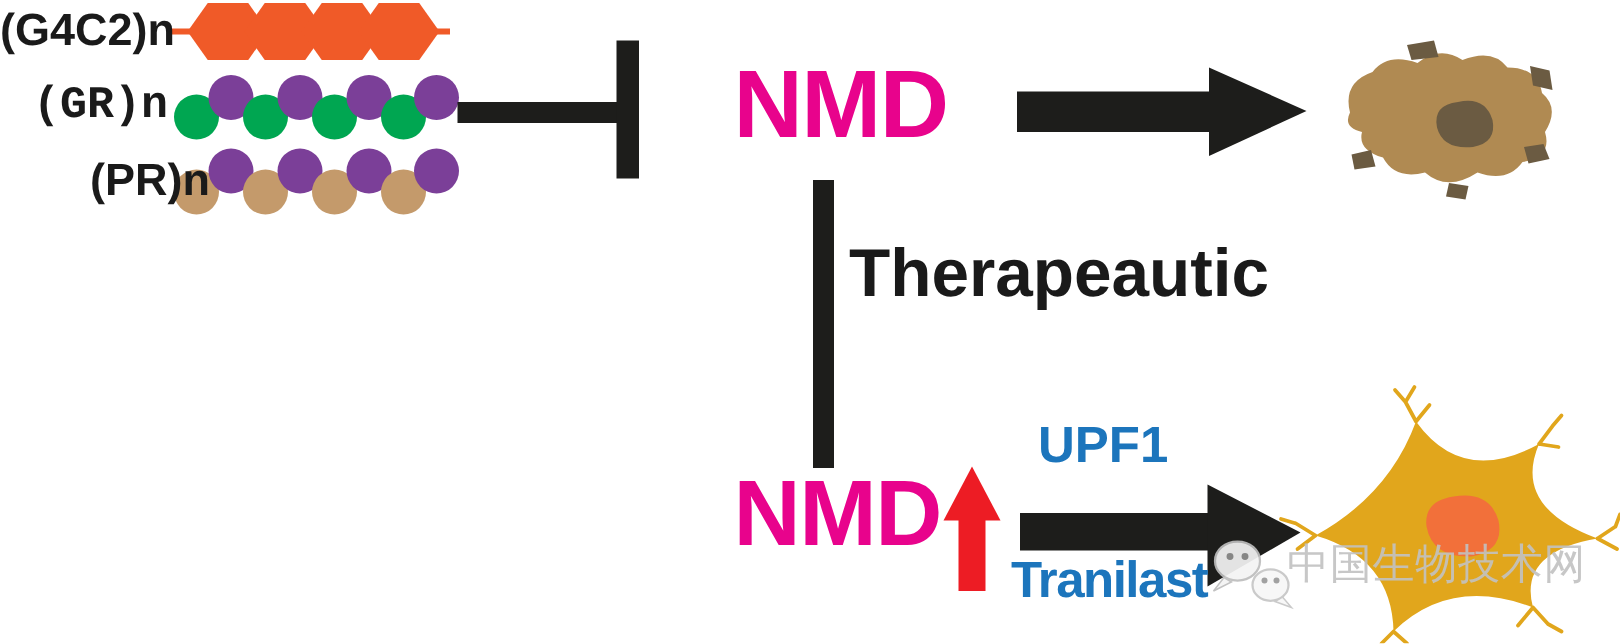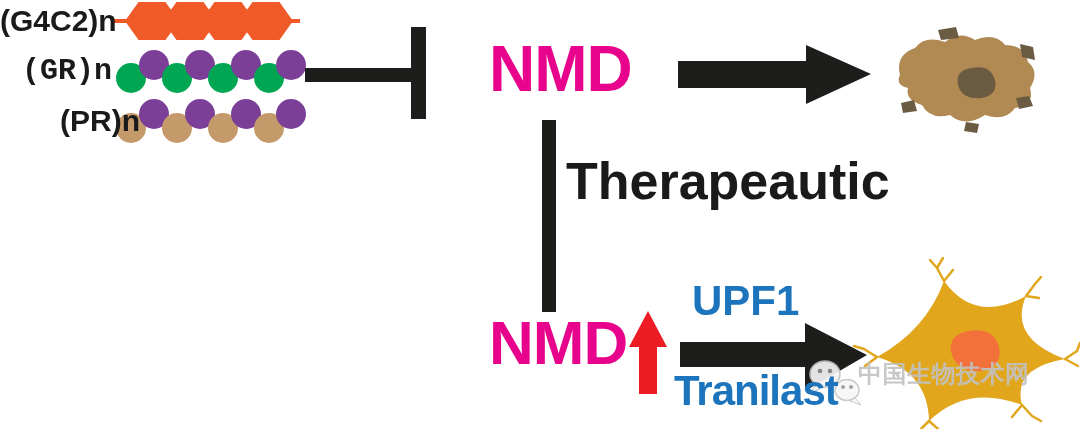--- a/index.html
+++ b/index.html
@@ -6,27 +6,27 @@
   .stage{
     position:relative;width:1080px;height:429px;background:#ffffff;
     overflow:hidden;font-family:"Liberation Sans",sans-serif;
   }
   .layer{position:absolute;left:0;top:0;width:1080px;height:429px;}
   .lbl{position:absolute;font-weight:bold;color:#1a1a1a;white-space:nowrap;line-height:1;}
   .row-label{width:112px;text-align:right;font-size:30px;line-height:32px;}
   .nmd{color:var(--c-magenta);letter-spacing:-1px;margin-left:15px;}
   .nmd-top{left:474px;top:37px;font-size:64px;}
   .nmd-bottom{left:474px;top:312px;font-size:62px;}
-  .thera{left:566px;top:156px;font-size:52px;line-height:51px;color:#1a1a1a;}
-  .drug{color:var(--c-blue);font-size:42px;}
+  .thera{left:566px;top:156px;font-size:45px;line-height:51px;color:#1a1a1a;}
+  .drug{color:var(--c-blue);font-size:34px;}
   .upf1{left:692px;top:280px;}
   .tranilast{left:674px;top:370px;letter-spacing:-1px;text-align:right;}
   .watermark-text{
-    left:858px;top:362px;font-size:24px;letter-spacing:0.5px;
-    color:var(--c-watermark);font-weight:bold;opacity:0.9;
+    left:858px;top:362px;font-size:28px;letter-spacing:0.5px;
+    color:var(--c-watermark);font-weight:normal;opacity:0.9;
   }
 </style>
 </head>
 <body>
 
 <div class="stage">
 
   <svg class="layer" viewBox="0 0 1080 429" aria-hidden="true">
 
     <g>

